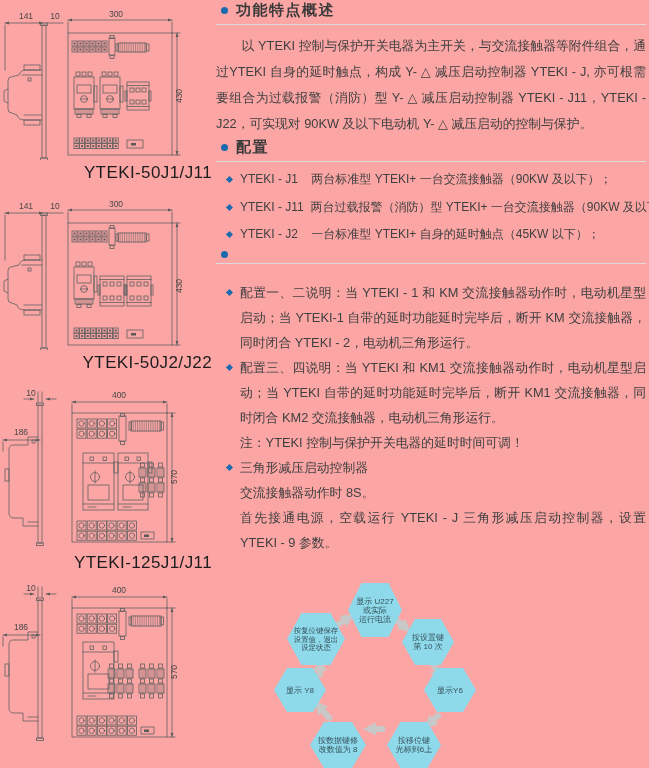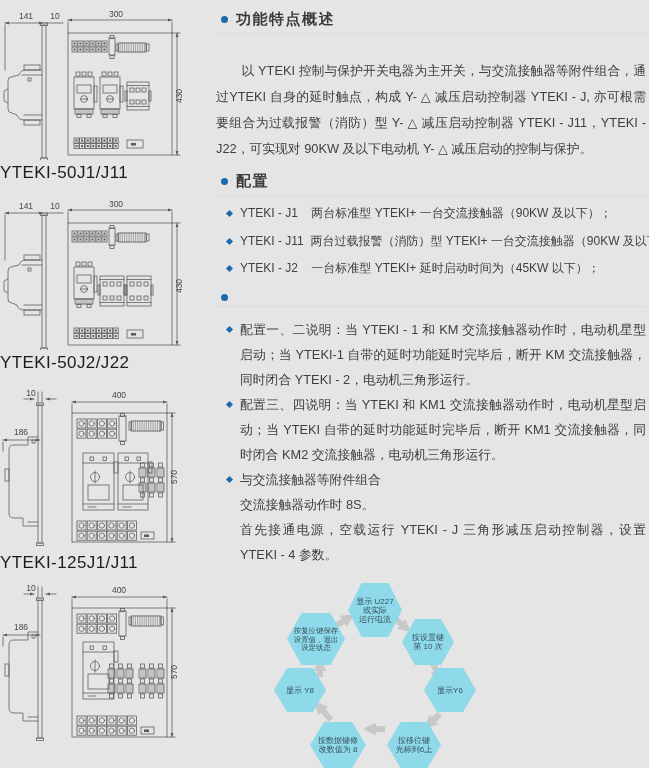--- a/index.html
+++ b/index.html
@@ -1,42 +1,42 @@
 <!DOCTYPE html>
 <html><head>
 <meta charset="utf-8">
 <style>
   *{margin:0;padding:0;box-sizing:border-box}
   html,body{background:#ffffff}
   body{font-family:"Liberation Sans","DejaVu Sans",sans-serif;color:#3f3f3f}
-  #canvas{position:relative;width:649px;height:768px;background:#e5e5e5;overflow:hidden}
+  #canvas{position:relative;width:649px;height:768px;background:#fca5a5;overflow:hidden}
 
   
   .fig{position:absolute;left:0;width:212px}
   .fig svg{display:block}
-  .figcap{text-align:left;font-size:17px;color:#1d1d1d;letter-spacing:.4px;margin-top:3px;white-space:nowrap}
+  .figcap{text-align:right;font-size:17px;color:#1d1d1d;letter-spacing:.4px;margin-top:3px;white-space:nowrap}
   svg text{font-family:"Liberation Sans","DejaVu Sans",sans-serif;font-size:8.5px;fill:#474747;stroke:none}
 
   
   .right{position:absolute;left:216px;top:0;width:433px;padding-right:3px}
-  .sec-head{display:flex;align-items:center;padding-top:9px}
+  .sec-head{display:flex;align-items:center;}
   .sec-head .dot{width:7px;height:7px;border-radius:50%;background:#1c6aae;margin:2px 8px 0 5px;flex:0 0 auto}
   .sec-head h2{font-size:15px;line-height:19px;color:#3a3a3a;font-weight:700;letter-spacing:1.5px}
   .rule{border-top:1px solid #dcdcdc;margin-top:5px}
-  .para{font-size:12.8px;line-height:26px;text-align:justify;text-indent:2em;color:#404040;margin-top:24px}
+  .para{font-size:12.8px;line-height:26px;text-align:justify;text-indent:2em;color:#404040;margin-top:8px}
   .cfg{list-style:none;margin-top:4px}
   .cfg li{display:flex;align-items:center;line-height:27.5px;font-size:12px;color:#404040}
   .diamond{width:5px;height:5px;background:#1c6aae;transform:rotate(45deg);flex:0 0 auto}
   .cfg .diamond{margin:0 8px 0 11px;align-self:center}
   .cfg .t{white-space:pre}
   .pr{display:flex;margin-top:0}
   .pr .diamond{margin:10px 8px 0 11px}
   .pr .body{flex:1}
   .pr p{font-size:12.8px;line-height:25px;text-align:justify;color:#404040}
-  .pr-items{margin-top:10px}
+  .pr-items{margin-top:16px}
 
   
   .flow{position:absolute;left:258px;top:576px;width:234px;height:198px}
 </style>
 </head>
 <body>
 
 <div id="canvas">
 
   <figure class="fig" style="top:8px">
@@ -702,48 +702,49 @@
       <li>
           <span class="diamond"></span>
           <span class="t">YTEKI - J1    两台标准型 YTEKI+ 一台交流接触器（90KW 及以下）；</span>
         </li>
       <li>
           <span class="diamond"></span>
           <span class="t">YTEKI - J11  两台过载报警（消防）型 YTEKI+ 一台交流接触器（90KW 及以下）；</span>
         </li>
       <li>
           <span class="diamond"></span>
-          <span class="t">YTEKI - J2    一台标准型 YTEKI+ 延时启动时间为（45KW 以下）；</span>
+          <span class="t">YTEKI - J2    一台标准型 YTEKI+ 自身的延时触点（45KW 以下）；</span>
         </li>
     </ul>
 
     <div class="sec-head">
       <span class="dot"></span>
     </div>
     <div class="rule"></div>
 
     <div class="pr-items">
       <div class="pr">
         <span class="diamond"></span>
         <div class="body">
             <p>配置一、二说明：当 YTEKI - 1 和 KM 交流接触器动作时，电动机星型启动；当 YTEKI-1 自带的延时功能延时完毕后，断开 KM 交流接触器，同时闭合 YTEKI - 2，电动机三角形运行。</p>
           </div>
       </div>
       <div class="pr">
         <span class="diamond"></span>
         <div class="body">
           <p>配置三、四说明：当 YTEKI 和 KM1 交流接触器动作时，电动机星型启动；当 YTEKI 自带的延时功能延时完毕后，断开 KM1 交流接触器，同时闭合 KM2 交流接触器，电动机三角形运行。</p>
+          <p>注：YTEKI 控制与保护开关电器的延时时间可调！</p>
         </div>
       </div>
       <div class="pr">
         <span class="diamond"></span>
         <div class="body">
-          <p>与交流接触器等附件组合</p>
+          <p>三角形减压启动控制器</p>
           <p>交流接触器动作时 8S。</p>
-          <p>首先接通电源，空载运行 YTEKI - J 三角形减压启动控制器，设置 YTEKI - 4 参数。</p>
+          <p>首先接通电源，空载运行 YTEKI - J 三角形减压启动控制器，设置 YTEKI - 9 参数。</p>
         </div>
       </div>
     </div>
   </div>
 
   <div class="flow">
     <svg id="flowsvg" width="234" height="198" viewBox="0 0 234 198">
         <defs>
           <marker id="ah" markerUnits="userSpaceOnUse" markerWidth="13" markerHeight="13" refX="8" refY="6.5" orient="auto">
             <path d="M0,0 L13,6.5 L0,13 z" fill="#c8c8c8"></path>

